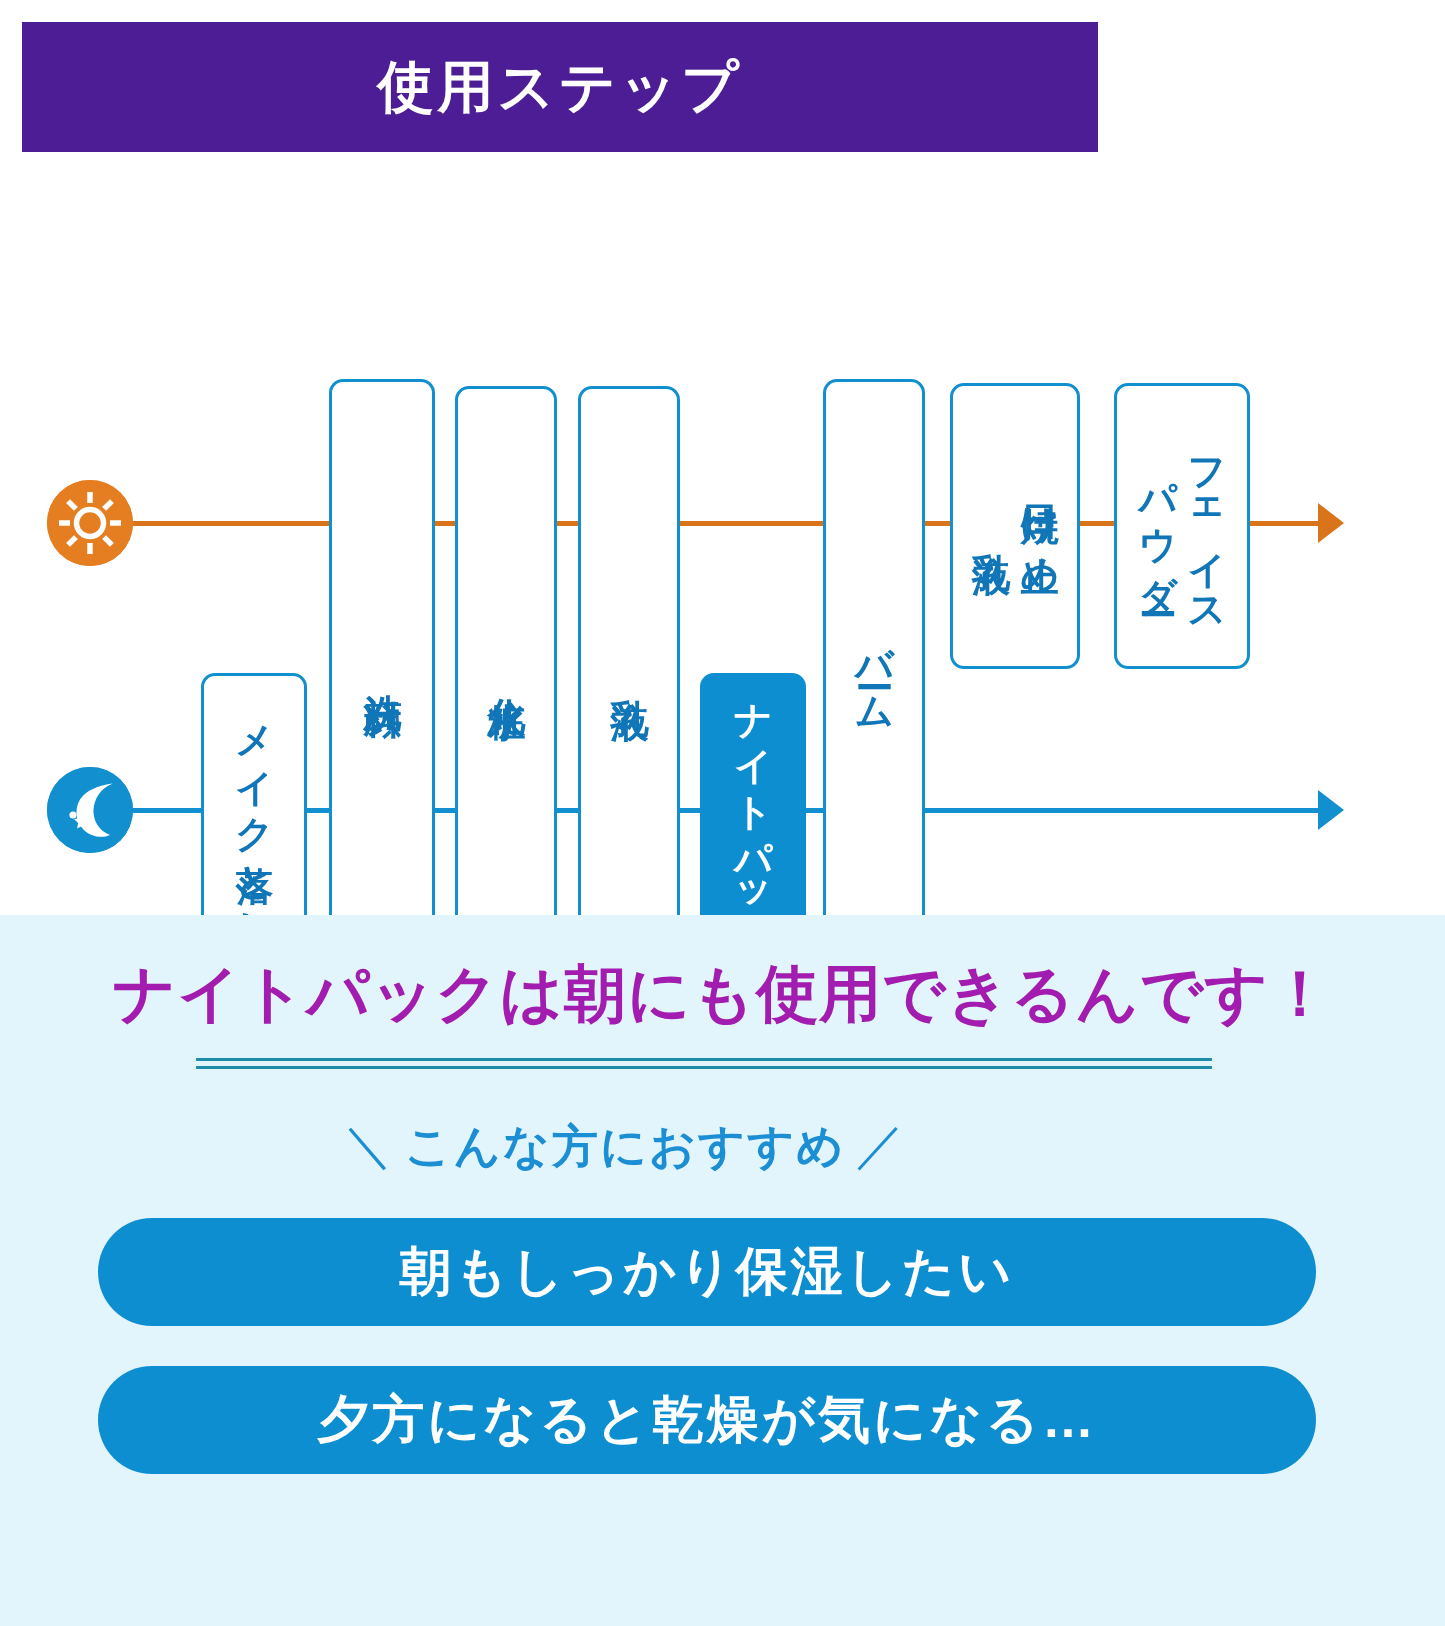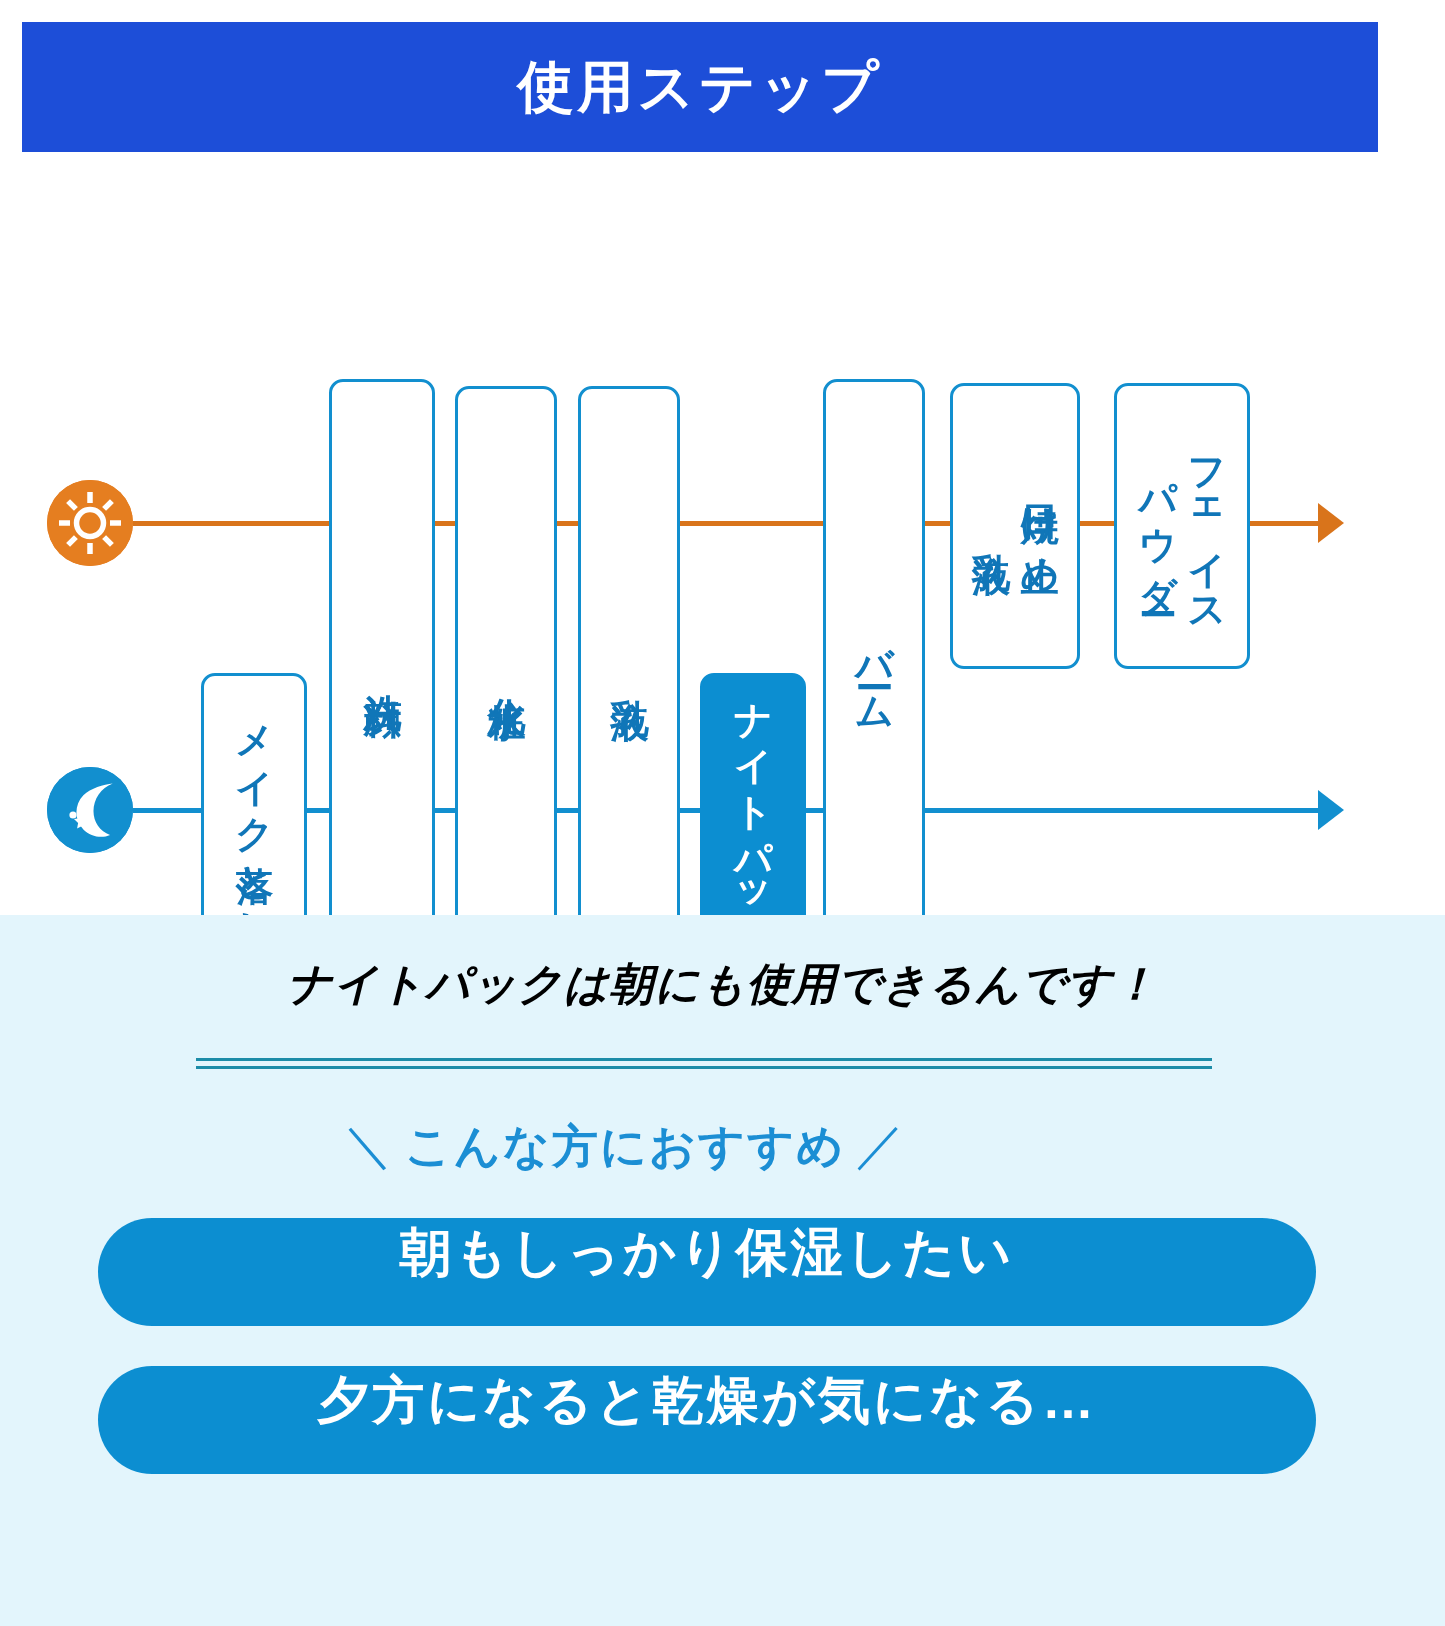--- a/index.html
+++ b/index.html
@@ -6,22 +6,22 @@
   body{
     width:1445px;height:1626px;
     background:#ffffff;
     font-family:"Liberation Sans","DejaVu Sans",sans-serif;
     overflow:hidden;
     position:relative;
   }
 
   
   .header-banner{
-    position:absolute;left:22px;top:22px;width:1356px;height:130px;
-    background:#1d4ed8;
+    position:absolute;left:22px;top:22px;width:1076px;height:130px;
+    background:#4c1d95;
     display:flex;align-items:center;justify-content:center;
   }
   .header-banner .title{
     color:#ffffff;
     font-size:56px;
     font-weight:bold;
     letter-spacing:4px;
     line-height:1;
   }
 
@@ -90,26 +90,25 @@
     position:absolute;left:0;top:915px;width:1445px;height:711px;
     background:#E3F5FC;
   }
 
   .headline-wrap{
     position:absolute;left:0;top:45px;width:1445px;
     text-align:center;
   }
   .headline{
     display:inline-block;
-    color:#000000;
-    font-size:44px;
+    color:#a21caf;
+    font-size:62px;
     font-weight:bold;
     letter-spacing:1px;
     line-height:1.1;
-    font-style:italic;
   }
   .dbl-underline{
     position:absolute;left:196px;top:1058px;width:1016px;height:12px;
   }
   .dbl-underline i{
     display:block;height:3px;background:#1c8ca8;
   }
   .dbl-underline i:first-child{margin-bottom:5px;}
 
   .recommend-line{
@@ -124,21 +123,21 @@
     font-weight:normal;
     font-size:50px;
     padding:0 10px;
     display:inline-block;
   }
 
   .pill{
     position:absolute;left:98px;width:1218px;height:108px;
     background:#0c8ed1;
     border-radius:54px;
-    display:flex;align-items:flex-start;justify-content:center;
+    display:flex;align-items:center;justify-content:center;
     color:#ffffff;
     font-size:52px;
     font-weight:bold;
     letter-spacing:3px;
   }
   .pill-1{ top:1218px; }
   .pill-2{ top:1366px; }
 </style>
 </head>
 <body>

